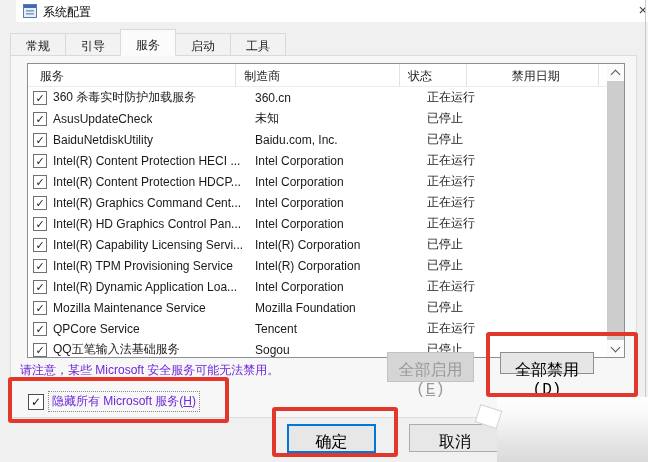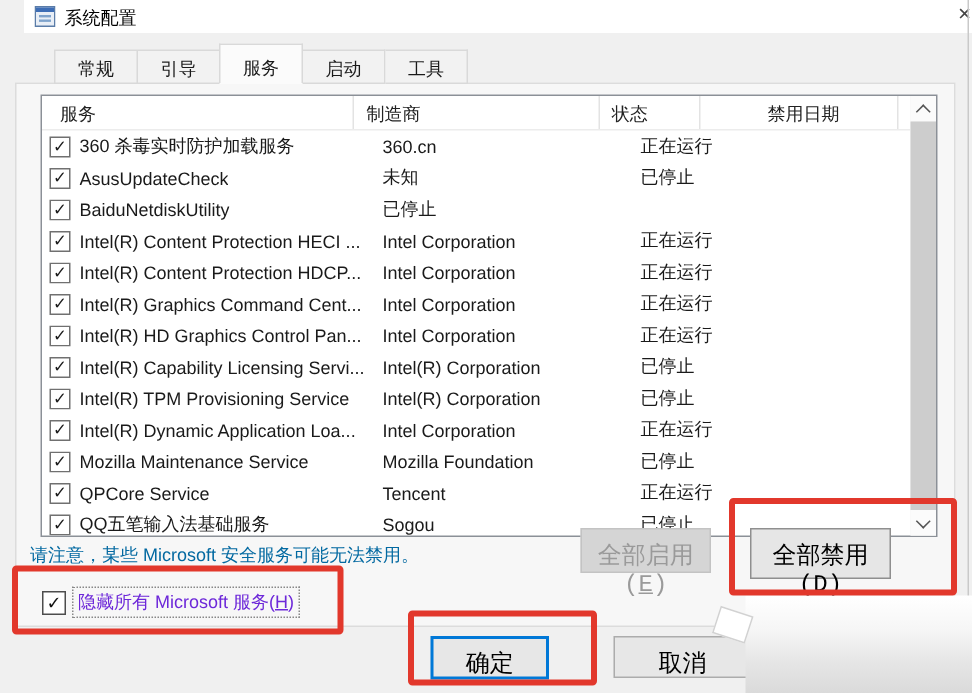--- a/index.html
+++ b/index.html
@@ -11,21 +11,21 @@
     -webkit-font-smoothing:antialiased;
   }
   
   .titlebar{position:absolute;left:0;top:0;width:648px;height:22px;background:#ffffff;margin-left:16px;}
   .title-icon{position:absolute;left:7px;top:4px;width:14px;height:14px;}
   .title-text{position:absolute;left:27px;top:4px;font-size:12px;color:#000;}
   .close-btn{position:absolute;right:4px;top:0;width:34px;height:22px;text-align:center;
     line-height:20px;font-size:15px;color:#444;cursor:default;}
   .win-right-edge{position:absolute;left:645px;top:0;width:1px;height:462px;background:#c9c9c9;}
   
-  .tabstrip{position:absolute;left:10px;top:29px;display:flex;align-items:flex-end;z-index:5;margin-left:26px;}
+  .tabstrip{position:absolute;left:10px;top:29px;display:flex;align-items:flex-end;z-index:5;}
   .tab{box-sizing:border-box;height:23px;padding:4px 15px 0 15px;background:#f2f2f2;
     border:1px solid #d9d9d9;border-left:none;white-space:nowrap;}
   .tab:first-child{border-left:1px solid #d9d9d9;}
   .tab.active{height:27px;padding-top:7px;background:#fbfbfb;border-left:1px solid #d9d9d9;
     border-bottom:1px solid #fbfbfb;margin-left:-1px;}
   
   .panel{position:absolute;left:10px;top:55px;width:627px;height:363px;box-sizing:border-box;
     background:#f7f7f7;border:1px solid #dcdcdc;z-index:1;}
   
   .listview{position:absolute;left:27px;top:63px;width:598px;height:295px;box-sizing:border-box;
@@ -53,34 +53,34 @@
   .scrollbar{position:absolute;top:0;right:0;width:17px;height:100%;background:#f0f0f0;}
   .sb-btn{position:absolute;left:0;width:17px;height:17px;background:#fbfbfb;}
   .sb-up{top:0;}
   .sb-down{bottom:0;}
   .sb-thumb{position:absolute;left:0;top:17px;bottom:17px;width:17px;background:#cdcdcd;}
   .chev{position:absolute;left:5px;width:6px;height:6px;border-style:solid;border-color:#555;
     border-width:1.5px 1.5px 0 0;}
   .chev-up{top:7px;transform:rotate(-45deg);}
   .chev-down{top:4px;transform:rotate(135deg);}
   
-  .note{position:absolute;left:20px;top:362px;color:#0369a1;z-index:2;}
+  .note{position:absolute;left:20px;top:362px;color:#6d28d9;z-index:2;}
   .btn{position:absolute;box-sizing:border-box;text-align:center;background:#e6e6e6;
     border:1px solid #8f8f8f;color:#000;font-size:16px;z-index:2;padding-top:7px;font-family:Liberation Mono, monospace;}
   .btn.disabled{background:#d5d5d5;border:1px solid #c3c3c3;color:#9a9a9a;}
   .btn-enable{left:387px;top:352px;width:87px;height:30px;}
-  .btn-disable{left:500px;top:352px;width:94px;height:34px;}
+  .btn-disable{left:500px;top:352px;width:94px;height:22px;}
   .mnemonic{text-decoration:underline;}
   
   .hide-ms{position:absolute;left:28px;top:391px;display:flex;align-items:center;z-index:2;}
   .hide-ms .box{box-sizing:border-box;width:16px;height:16px;border:1px solid #4d4d4d;
     background:#fff;font-size:12px;line-height:14px;text-align:center;color:#111;}
   .hide-ms .lbl{margin-left:4px;border:1px dotted #888;padding:1px 3px;color:#6d28d9;}
   
-  .btn-ok{left:287px;top:424px;width:79px;height:29px;border:2px solid #0078d7;background:#e7e7e7;padding-top:6px;}
+  .btn-ok{left:287px;top:424px;width:89px;height:29px;border:2px solid #0078d7;background:#e7e7e7;padding-top:6px;}
   .btn-cancel{left:409px;top:424px;width:92px;height:28px;border:1px solid #acacac;background:#e7e7e7;}
   
   .overlay-wash{position:absolute;left:497px;top:397px;width:151px;height:65px;z-index:30;
     background:linear-gradient(180deg,#ffffff 0%,#f6f6f6 35%,#e7e7e7 65%,#dadada 100%);}
   .overlay-chip{position:absolute;left:477px;top:407px;width:21px;height:17px;background:#fff;
     border:1px solid #d2d2d2;transform:rotate(18deg);z-index:31;}
   
   .red-rect{position:absolute;box-sizing:border-box;border:4px solid #e2382c;border-radius:3px;z-index:50;}
   .rr-checkbox{left:8px;top:377px;width:221px;height:46px;}
   .rr-disable{left:486px;top:332px;width:152px;height:65px;}
@@ -139,20 +139,21 @@
     </span>
     <span class="cell c-manu">未知</span>
     <span class="cell c-status">已停止</span>
     <span class="cell c-date"></span>
   </div>
         <div class="lv-row">
     <span class="cell c-service">
       <span class="cb">✓</span>
       <span class="svc-name">BaiduNetdiskUtility</span>
     </span>
+    <span class="cell c-manu">Baidu.com, Inc.</span>
     <span class="cell c-status">已停止</span>
     <span class="cell c-date"></span>
   </div>
         <div class="lv-row">
     <span class="cell c-service">
       <span class="cb">✓</span>
       <span class="svc-name">Intel(R) Content Protection HECI ...</span>
     </span>
     <span class="cell c-manu">Intel Corporation</span>
     <span class="cell c-status">正在运行</span>

